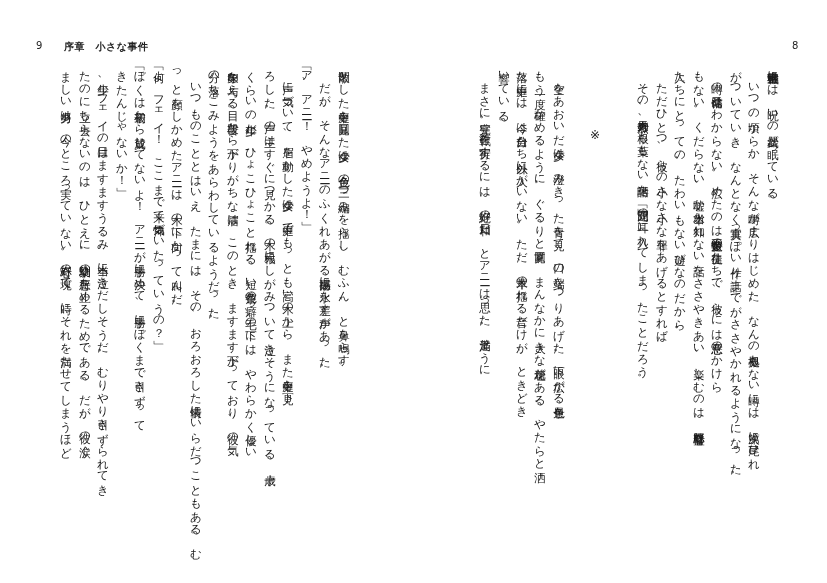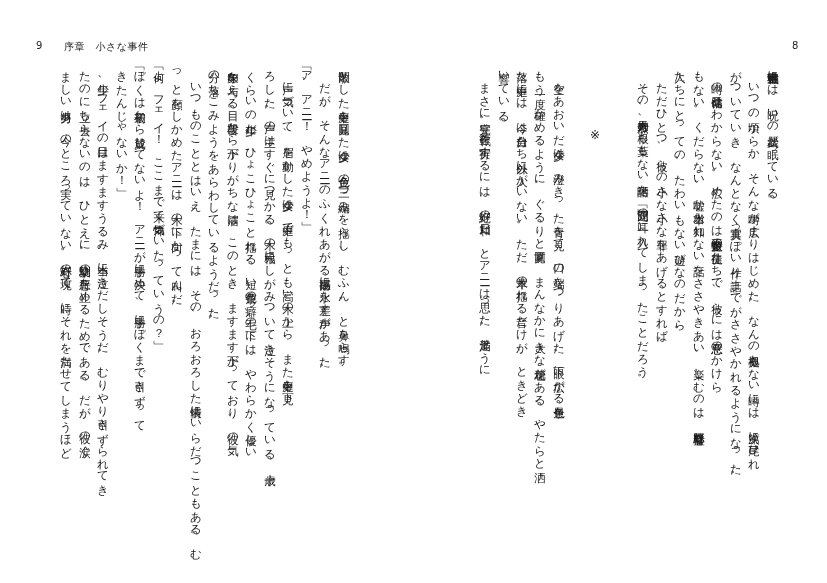--- a/index.html
+++ b/index.html
@@ -2,21 +2,21 @@
 <html><head>
   <meta charset="utf-8">
   <style>
     html, body { margin: 0; padding: 0; background: #ffffff; }
     body { width: 827px; height: 583px; position: relative; overflow: hidden;
            font-family: "DejaVu Serif", "Liberation Serif", serif; color: #1a1a1a; }
     .page { position: absolute; top: 0; height: 583px; }
     .page-left { left: 0; width: 413px; }
     .page-right { left: 413px; width: 414px; }
     .folio { position: absolute; top: 40px; font-size: 10px; font-family: "DejaVu Sans", sans-serif; color: #222; }
-    .running-head { position: absolute; top: 40px; font-size: 10px; font-family: "DejaVu Sans", sans-serif; color: #222; letter-spacing: 0.5px; }
+    .running-head { position: absolute; top: 40px; font-size: 10px; font-family: "DejaVu Sans", sans-serif; color: #222; letter-spacing: 0.5px; font-weight: bold; }
     .col {
       position: absolute; top: 63px;
       writing-mode: vertical-rl; text-orientation: upright;
       font-size: 11.5px; line-height: 14px; letter-spacing: 0px;
       white-space: nowrap; width: 14px; height: 470px;
     }
     .mark { position: absolute; font-size: 12px; font-family: "DejaVu Sans", sans-serif; }
   </style>
 </head>
 <body>

